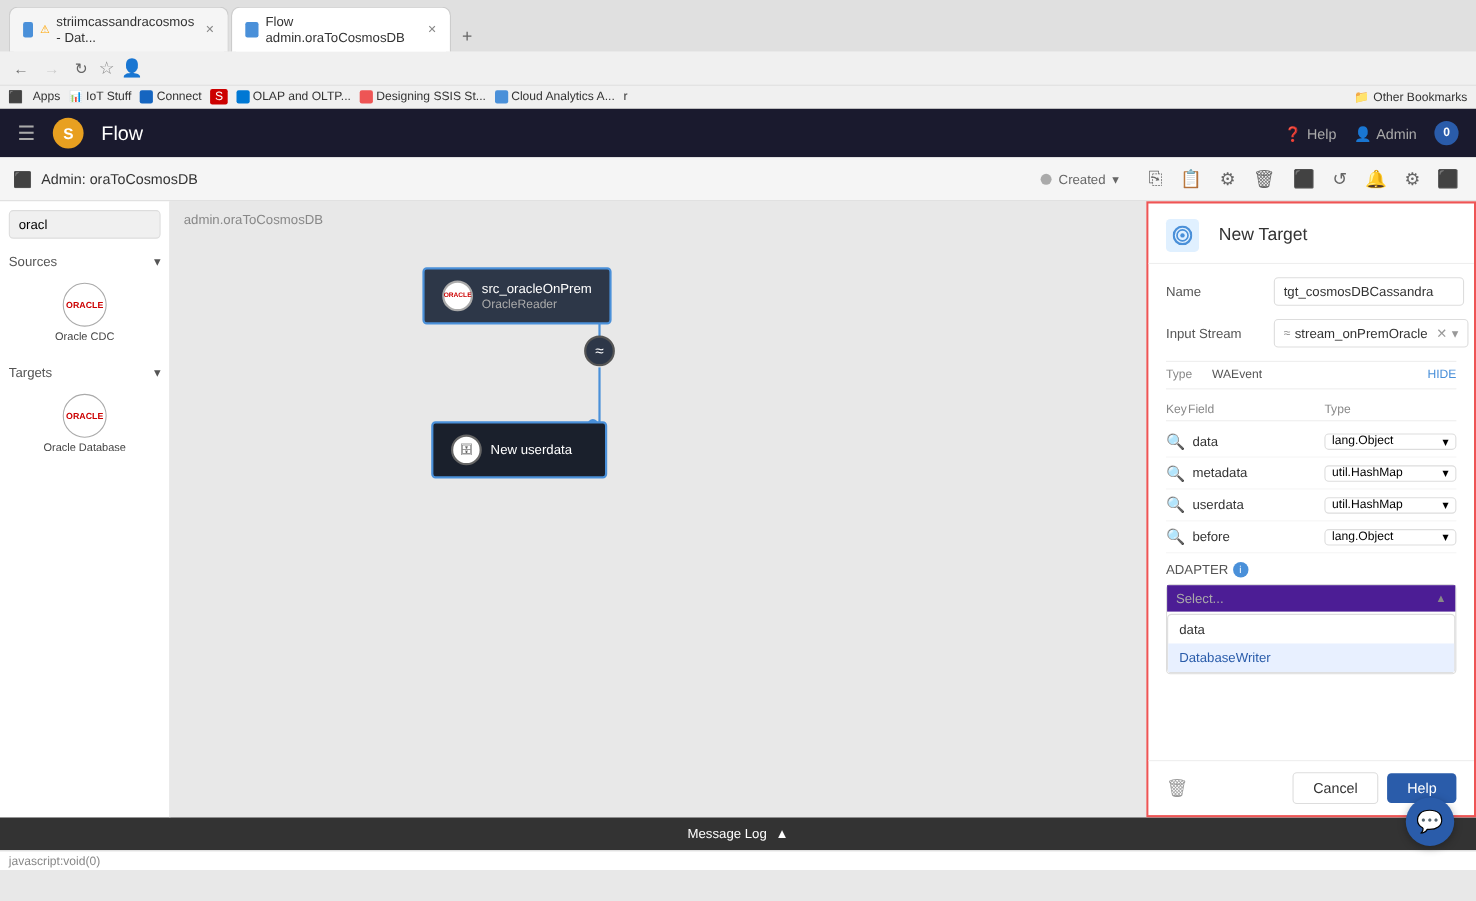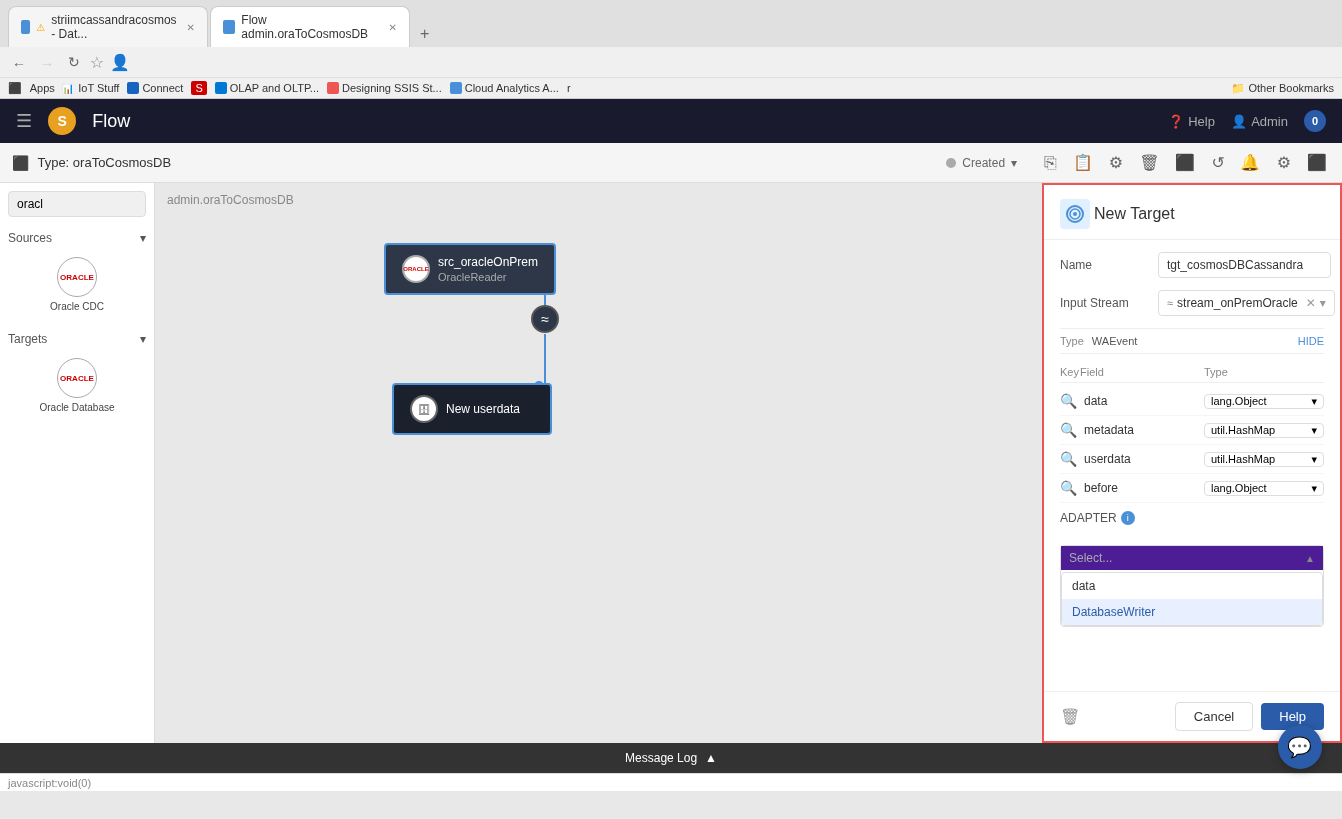--- a/index.html
+++ b/index.html
@@ -63,42 +63,42 @@
     .node-icon { width: 28px; height: 28px; border: 2px solid #aaa; border-radius: 50%; display: flex; align-items: center; justify-content: center; font-size: 8px; background: #fff; color: #333; flex-shrink: 0; }
     .node-text { display: flex; flex-direction: column; gap: 2px; }
     .node-title { font-size: 12px; font-weight: 500; }
     .node-subtitle { font-size: 11px; color: #aaa; }
     .connector-icon { width: 28px; height: 28px; background: #2d3748; border-radius: 50%; display: flex; align-items: center; justify-content: center; color: #fff; font-size: 14px; border: 2px solid #555; }
     .connector-line-v { position: absolute; left: 391px; width: 2px; background: #4a90d9; }
     .connector-line-top { top: 103px; height: 22px; }
 
     
     .right-panel { width: 300px; background: #fff; border: 2px solid #e55; flex-shrink: 0; display: flex; flex-direction: column; }
-    .right-panel-header { padding: 14px 16px 10px; display: flex; align-items: center; gap: 4px; border-bottom: 1px solid #eee; }
+    .right-panel-header { padding: 14px 16px 10px; display: flex; align-items: center; gap: 18px; border-bottom: 1px solid #eee; }
     .panel-header-icon { width: 30px; height: 30px; background: #e0f0ff; border-radius: 4px; display: flex; align-items: center; justify-content: center; color: #4a90d9; font-size: 16px; }
     .panel-header-title { font-size: 16px; font-weight: 500; color: #333; }
     .panel-body { padding: 12px 16px; flex: 1; overflow-y: auto; }
     .form-row { display: flex; align-items: center; margin-bottom: 12px; gap: 8px; }
     .form-label { font-size: 12px; color: #555; width: 90px; flex-shrink: 0; }
     .form-input { flex: 1; border: 1px solid #ddd; border-radius: 4px; padding: 5px 8px; font-size: 12px; color: #333; }
     .form-select { flex: 1; border: 1px solid #ddd; border-radius: 4px; padding: 5px 8px; font-size: 12px; color: #333; background: #fff; display: flex; align-items: center; justify-content: space-between; }
     .type-section { margin-bottom: 8px; }
     .type-header { display: flex; align-items: center; justify-content: space-between; padding: 6px 0; font-size: 11px; color: #888; border-top: 1px solid #eee; border-bottom: 1px solid #eee; margin-bottom: 8px; }
     .type-hide { color: #4a90d9; font-size: 11px; cursor: pointer; }
     .table-header { display: flex; padding: 4px 0; font-size: 11px; color: #888; font-weight: 500; border-bottom: 1px solid #eee; margin-bottom: 4px; }
     .table-header-key { width: 20px; }
     .table-header-field { flex: 1; }
     .table-header-type { width: 120px; }
     .table-row { display: flex; align-items: center; padding: 6px 0; border-bottom: 1px solid #f5f5f5; gap: 4px; }
     .table-row-key { width: 20px; color: #bbb; font-size: 14px; }
     .table-row-field { flex: 1; font-size: 12px; color: #333; }
     .table-row-type { width: 120px; }
     .type-select { width: 100%; border: 1px solid #ddd; border-radius: 4px; padding: 0 6px; font-size: 11px; background: #fff; display: flex; align-items: center; justify-content: space-between; }
     .adapter-section { margin-top: 8px; }
-    .adapter-label { display: flex; align-items: center; gap: 4px; font-size: 12px; color: #555; font-weight: 500; margin-bottom: 20px; }
+    .adapter-label { display: flex; align-items: center; gap: 4px; font-size: 12px; color: #555; font-weight: 500; margin-bottom: 6px; }
     .adapter-info { width: 14px; height: 14px; background: #4a90d9; border-radius: 50%; color: #fff; font-size: 9px; display: flex; align-items: center; justify-content: center; }
     .adapter-dropdown { border: 1px solid #ddd; border-radius: 4px; overflow: visible; position: relative; }
     .adapter-select-bar { display: flex; align-items: center; justify-content: space-between; padding: 5px 8px; font-size: 12px; color: #aaa; background: #4c1d95; cursor: pointer; }
     .adapter-options { border: 1px solid #ddd; border-radius: 4px; background: #fff; margin-top: 2px; }
     .adapter-option { padding: 6px 10px; font-size: 12px; color: #333; cursor: pointer; }
     .adapter-option.selected { background: #e8f0ff; color: #2a5caa; font-weight: 500; }
     .chevron-up { display: inline-block; font-size: 10px; color: #888; }
 
     
     .right-panel-footer { padding: 10px 16px; border-top: 1px solid #eee; display: flex; align-items: center; gap: 8px; }
@@ -177,21 +177,21 @@
     <div class="header-admin">
       <span>👤</span>
       <span>Admin</span>
     </div>
     <div class="header-badge">0</div>
   </div>
 </div>
 
 <div class="flow-toolbar">
   <span style="color:#666;font-size:14px;">⬛</span>
-  <span class="flow-breadcrumb">Type: oraToCosmosDB</span>
+  <span class="flow-breadcrumb">Admin: oraToCosmosDB</span>
   <div class="flow-status">
     <div class="status-dot"></div>
     <span>Created</span>
     <span>▾</span>
   </div>
   <div class="toolbar-icons">
     <span class="toolbar-icon" title="Copy">⎘</span>
     <span class="toolbar-icon" title="Paste">📋</span>
     <span class="toolbar-icon" title="Connect">⚙</span>
     <span class="toolbar-icon" title="Delete">🗑</span>
@@ -294,21 +294,21 @@
           <span>stream_onPremOracle</span>
           <span style="flex:1;"></span>
           <span style="color:#999;font-size:12px;">✕</span>
           <span style="color:#999;font-size:12px;">▾</span>
         </div>
       </div>
 
       <div class="type-section">
         <div class="type-header">
           <span>Type</span>
-          <span style="margin-left:8px;color:#555;">WAEvent</span>
+          <span style="margin-left:18px;color:#555;">WAEvent</span>
           <span style="flex:1;"></span>
           <span class="type-hide">HIDE</span>
         </div>
         <div class="table-header">
           <span class="table-header-key">Key</span>
           <span class="table-header-field">Field</span>
           <span class="table-header-type">Type</span>
         </div>
 
         <div class="table-row">

